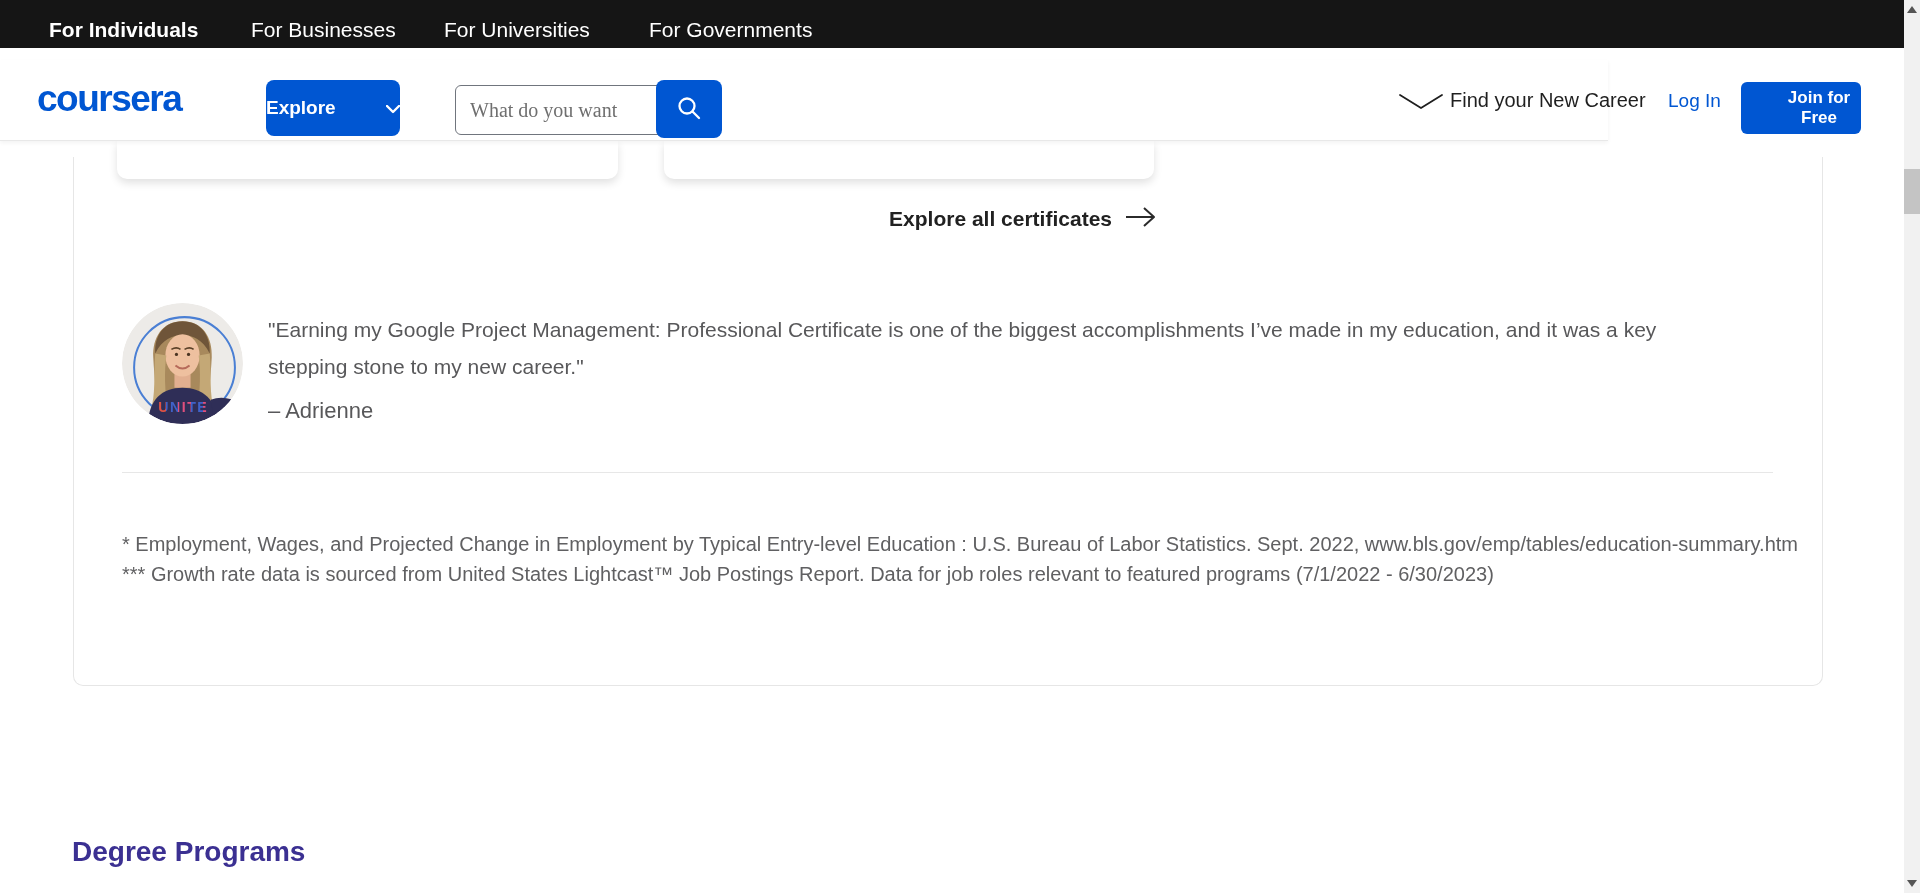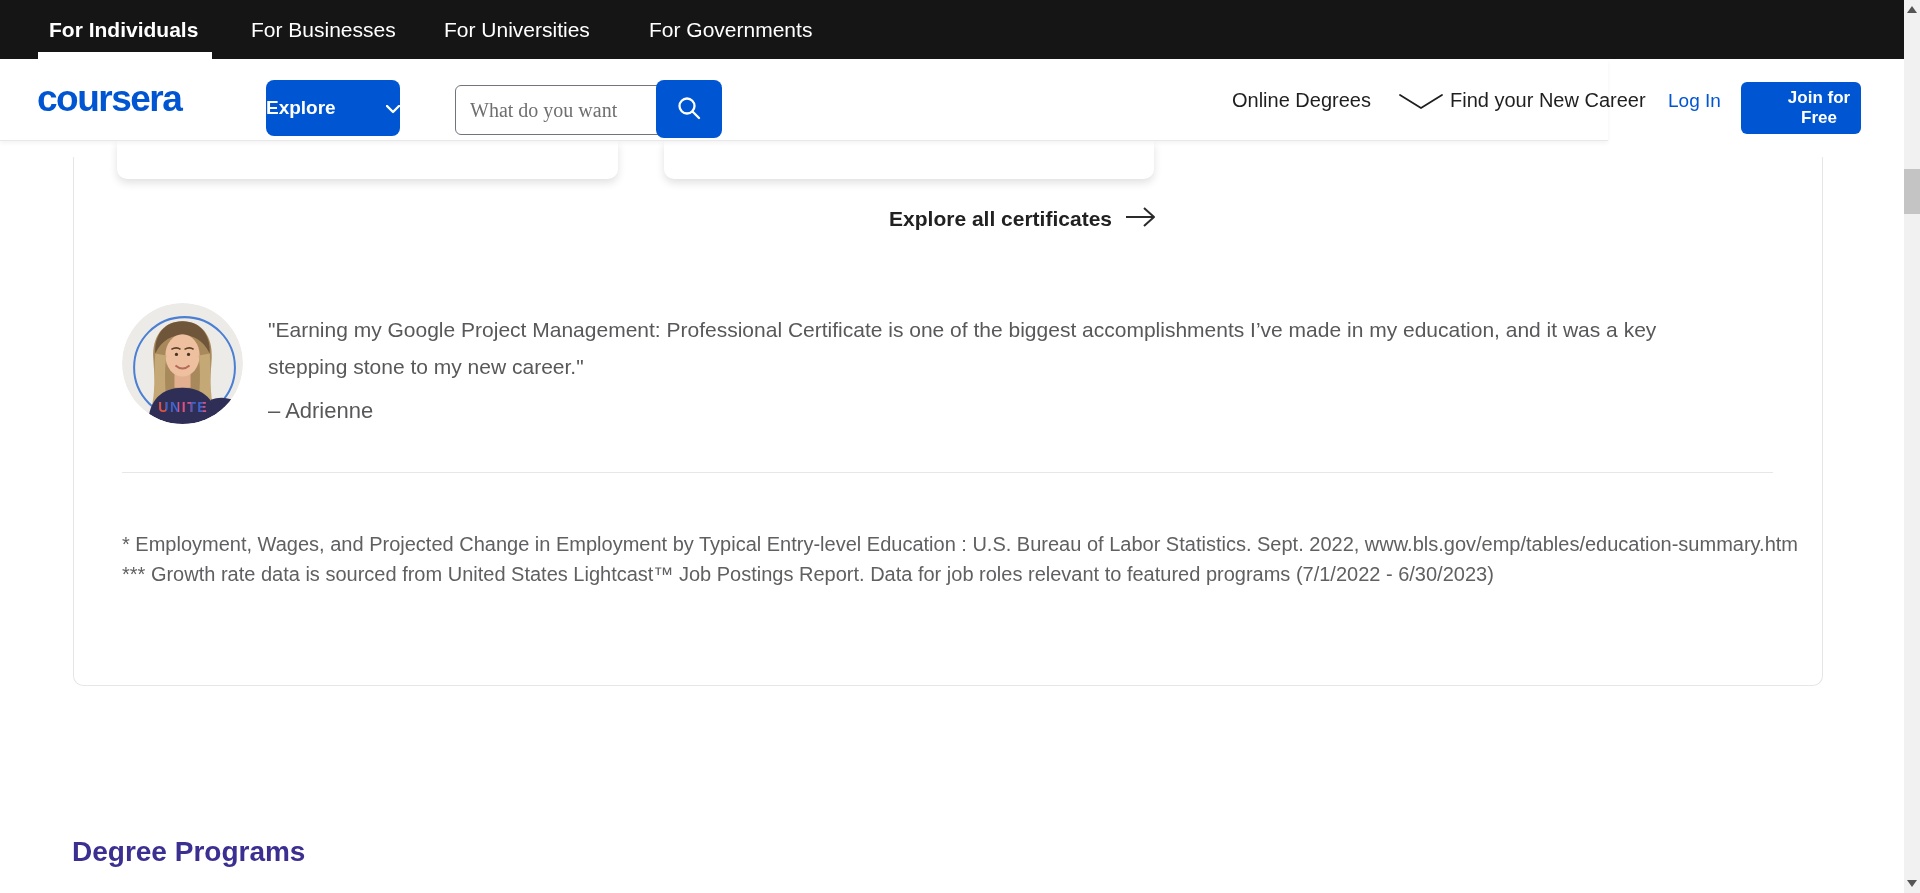--- a/index.html
+++ b/index.html
@@ -1,21 +1,21 @@
 <!DOCTYPE html>
 <html><head>
 <meta charset="utf-8">
 <style>
   * { margin:0; padding:0; box-sizing:border-box; }
   html,body { background:#fff; }
   body { font-family:"Liberation Sans","DejaVu Sans",sans-serif; }
   .page { position:relative; width:1920px; height:893px; overflow:hidden; background:#fff; }
 
   
-  .meta-nav { position:absolute; left:0; top:0; width:1904px; height:59px; background:#151515; }
+  .meta-nav { position:absolute; left:0; top:0; width:1904px; height:48px; background:#151515; }
   .meta-nav .nav-item { position:absolute; top:0; height:60px; display:flex; align-items:center;
       color:#fff; font-size:21px; cursor:pointer; white-space:nowrap; }
   .nav-item.active { font-weight:700; }
   .tab-indicator { position:absolute; left:38px; top:52px; width:174px; height:8px; background:#fff; }
 
   
   .header { position:absolute; left:0; top:60px; width:1608px; height:81px; background:#fff;
       border-bottom:1px solid #e8e8e8; box-shadow:0 2px 4px rgba(0,0,0,0.05); z-index:6; }
   .logo { position:absolute; left:37px; top:18px; font-size:37px; font-weight:700; letter-spacing:-1.5px;
       color:#0056D2; cursor:pointer; }
@@ -92,21 +92,20 @@
     <input class="search-input" type="text" placeholder="What do you want" style="">
     <button class="search-btn">
       <span>
         <svg width="26" height="26" viewBox="0 0 26 26">
             <circle cx="11" cy="11" r="7.5" fill="none" stroke="#fff" stroke-width="2.3"></circle>
             <line x1="16.5" y1="16.5" x2="23" y2="23" stroke="#fff" stroke-width="2.3" stroke-linecap="round"></line>
           </svg>
       </span>
     </button>
 
-    <span class="hdr-right-text" style="left:1232px">Online Degrees</span>
     <span class="od-chevron">
       <svg width="46" height="17" viewBox="0 0 46 17">
           <polyline points="2,2 23,15 44,2" fill="none" stroke="#1f1f1f" stroke-width="1.8" stroke-linecap="round" stroke-linejoin="round"></polyline>
         </svg>
     </span>
 
     <span class="hdr-right-text" style="left:1450px">Find your New Career</span>
 
     <span class="hdr-right-text login-link" style="left:1668px">Log In</span>
 

